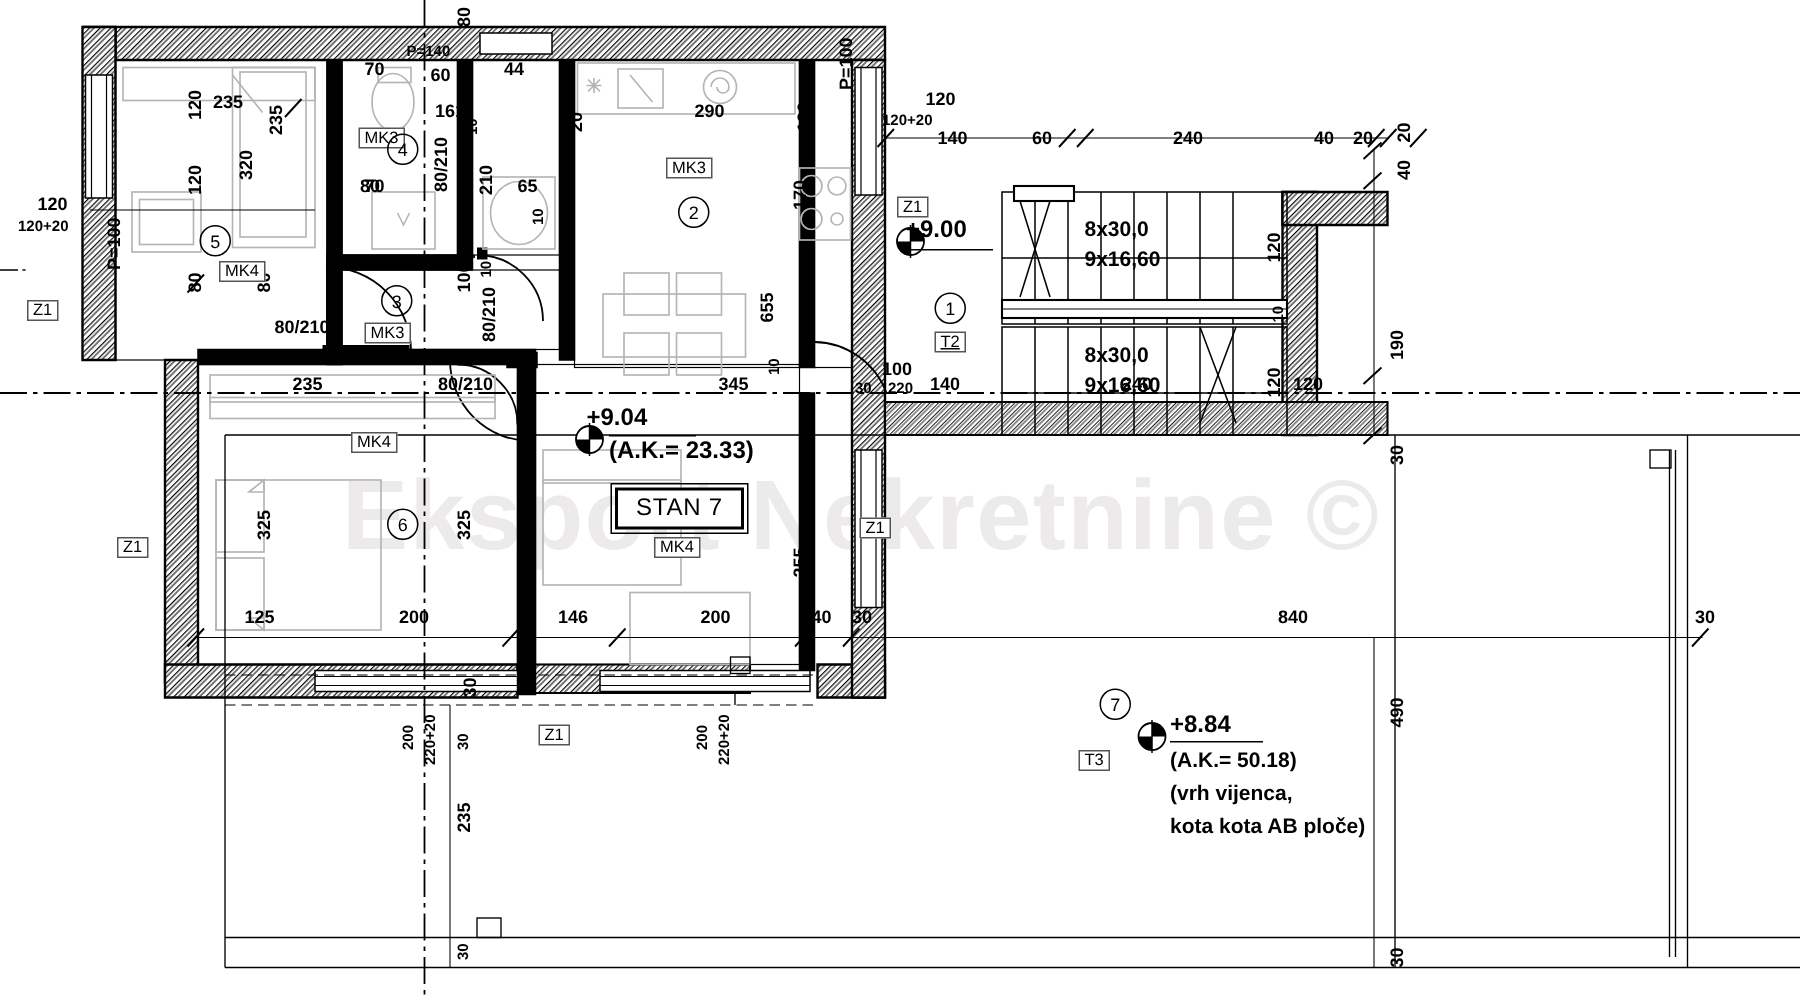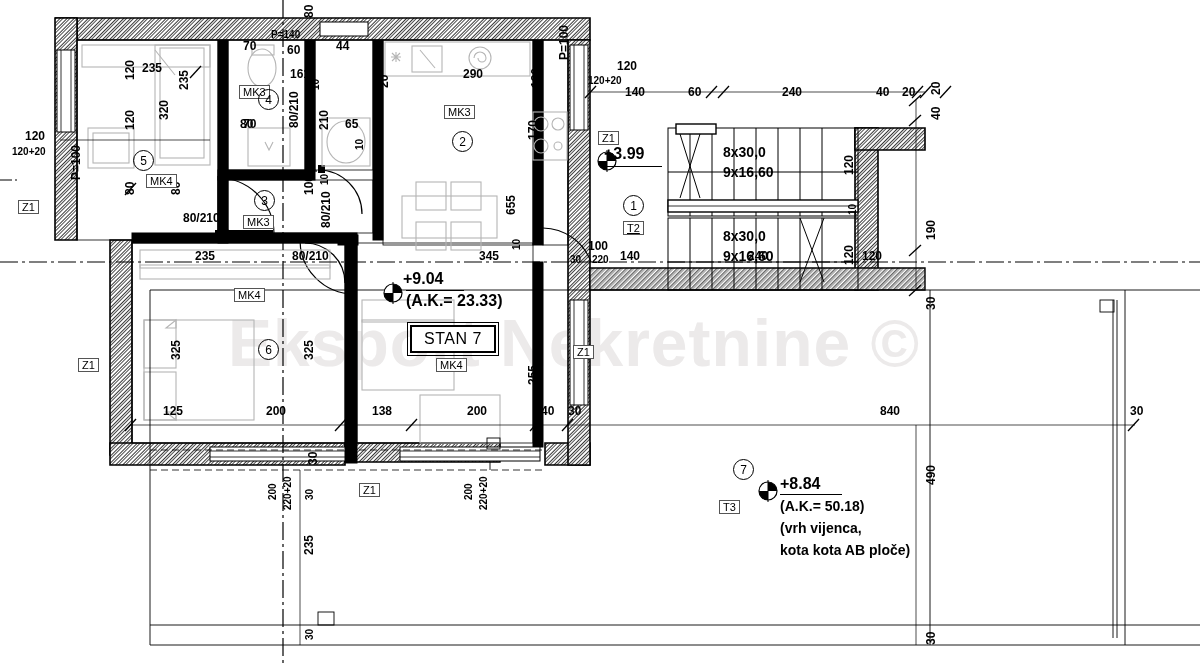--- a/index.html
+++ b/index.html
@@ -328,40 +328,40 @@
   <div class="t dim-s vert" style="left:355px;top:150px;">10</div>
 
   <div class="t dim vert" style="left:930px;top:120px;">40</div>
   <div class="t dim vert" style="left:930px;top:95px;">20</div>
   <div class="t dim vert" style="left:925px;top:240px;">190</div>
   <div class="t dim vert" style="left:925px;top:310px;">30</div>
 
   <div class="t dim" style="left:163px;top:405px;">125</div>
   <div class="t dim" style="left:266px;top:405px;">200</div>
   <div class="t dim-s vert" style="left:348px;top:425px;">10</div>
-  <div class="t dim" style="left:372px;top:405px;">138</div>
+  <div class="t dim" style="left:372px;top:405px;">146</div>
   <div class="t dim" style="left:467px;top:405px;">200</div>
   <div class="t dim" style="left:541px;top:405px;">40</div>
   <div class="t dim" style="left:568px;top:405px;">30</div>
 
   <div class="t dim vert" style="left:170px;top:360px;">325</div>
   <div class="t dim vert" style="left:303px;top:360px;">325</div>
   <div class="t dim vert" style="left:527px;top:385px;">255</div>
   <div class="t dim" style="left:195px;top:250px;">235</div>
   <div class="t dim vert" style="left:303px;top:555px;">235</div>
   <div class="t dim-s vert" style="left:305px;top:500px;">30</div>
   <div class="t dim-s vert" style="left:305px;top:640px;">30</div>
   <div class="t dim vert" style="left:307px;top:465px;">30</div>
 
   <div class="t dim-s vert" style="left:268px;top:500px;">200</div>
   <div class="t dim-s vert" style="left:283px;top:510px;">220+20</div>
   <div class="t dim-s vert" style="left:464px;top:500px;">200</div>
   <div class="t dim-s vert" style="left:479px;top:510px;">220+20</div>
 
-  <div class="t dim" style="left:880px;top:405px;">840</div>
+  <div class="t dim" style="left:852px;top:405px;">840</div>
   <div class="t dim vert" style="left:925px;top:485px;">490</div>
   <div class="t dim" style="left:1130px;top:405px;">30</div>
   <div class="t dim vert" style="left:925px;top:645px;">30</div>
 
   <div class="t dim" style="left:183px;top:212px;">80/210</div>
   <div class="t dim vert" style="left:288px;top:128px;">80/210</div>
   <div class="t dim vert" style="left:320px;top:228px;">80/210</div>
   <div class="t dim" style="left:292px;top:250px;">80/210</div>
   <div class="t dim" style="left:240px;top:118px;">80</div>
 
@@ -394,32 +394,32 @@
   <div class="t" style="left:723px;top:249px;font-size:14px;">9x16,60</div>
 
   <div style="position:absolute;left:596px;top:150px;">
     <svg width="22" height="22">
       <circle cx="11" cy="11" r="9" fill="#fff" stroke="#000" stroke-width="1.2"></circle>
       <path d="M11,11 L11,2 A9,9 0 0 1 20,11 Z" fill="#000"></path>
       <path d="M11,11 L11,20 A9,9 0 0 1 2,11 Z" fill="#000"></path>
       <line x1="11" y1="0" x2="11" y2="24" stroke="#000" stroke-width="1"></line>
     </svg>
   </div>
-  <div class="elev" style="left:604px;top:145px;">+3.99</div>
+  <div class="elev" style="left:604px;top:145px;">+9.00</div>
   <div style="position:absolute;left:604px;top:166px;width:58px;height:1px;background:#000;"></div>
 
   <div style="position:absolute;left:382px;top:282px;">
     <svg width="22" height="22">
       <circle cx="11" cy="11" r="9" fill="#fff" stroke="#000" stroke-width="1.2"></circle>
       <path d="M11,11 L11,2 A9,9 0 0 1 20,11 Z" fill="#000"></path>
       <path d="M11,11 L11,20 A9,9 0 0 1 2,11 Z" fill="#000"></path>
       <line x1="11" y1="0" x2="11" y2="24" stroke="#000" stroke-width="1"></line>
     </svg>
   </div>
-  <div class="elev" style="left:403px;top:270px;">+9.04</div>
+  <div class="elev" style="left:391px;top:270px;">+9.04</div>
   <div style="position:absolute;left:406px;top:290px;width:58px;height:1px;background:#000;"></div>
   <div class="elev" style="left:406px;top:292px;">(A.K.= 23.33)</div>
 
   <div class="stan" style="left:410px;top:325px;">STAN 7</div>
 
   <div style="position:absolute;left:757px;top:480px;">
     <svg width="22" height="22">
       <circle cx="11" cy="11" r="9" fill="#fff" stroke="#000" stroke-width="1.2"></circle>
       <path d="M11,11 L11,2 A9,9 0 0 1 20,11 Z" fill="#000"></path>
       <path d="M11,11 L11,20 A9,9 0 0 1 2,11 Z" fill="#000"></path>

